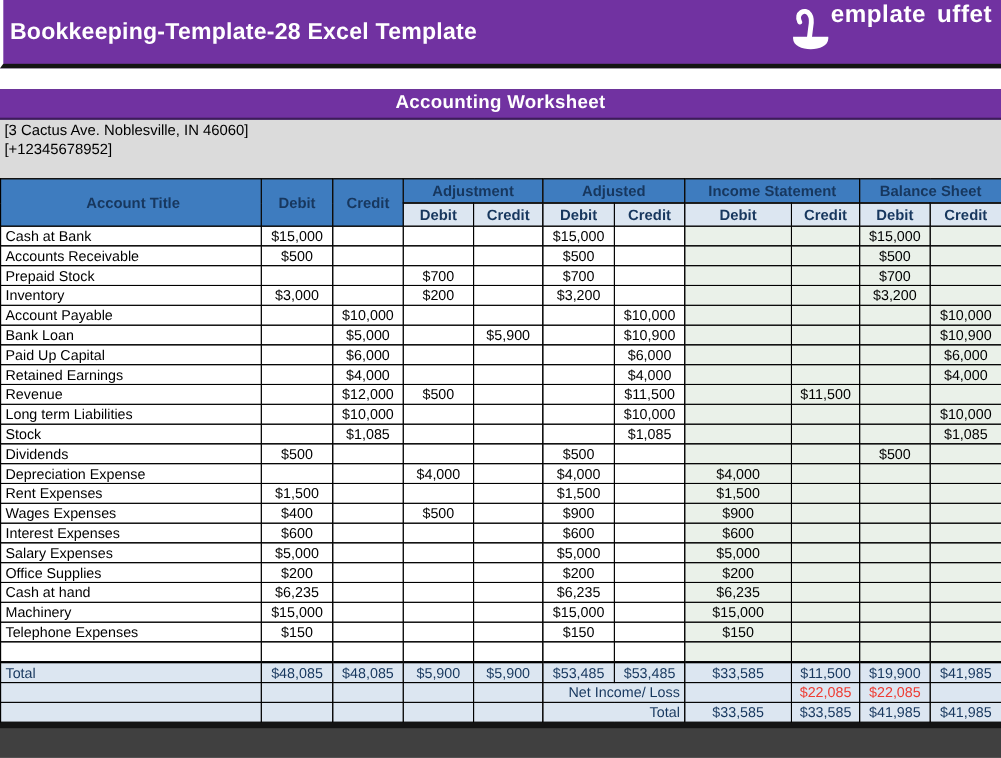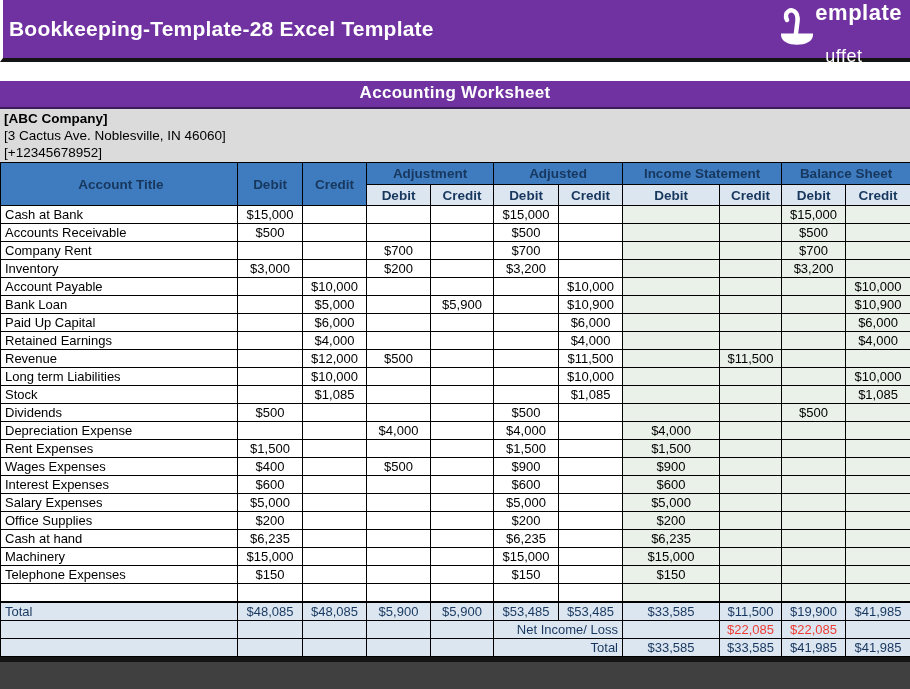--- a/index.html
+++ b/index.html
@@ -24,23 +24,23 @@
     color: #fff; font-weight: bold; font-size: 21px;
     line-height: 58px; padding-left: 6px;
     letter-spacing: 0.2px;
   }
   .logo {
     position: absolute; right: 8px; top: 3px;
     display: flex; align-items: flex-start;
     color: #fff;
   }
   .logo svg { margin-top: 4px; }
-  .logo-text { display: flex; flex-direction: column; margin-left: -4px; justify-content: flex-end; }
+  .logo-text { display: flex; flex-direction: row; margin-left: -4px; justify-content: flex-end; }
   .logo-text .l1 { font-weight: bold; font-size: 22px; line-height: 20px; letter-spacing: 0.5px; }
-  .logo-text .l2 { font-weight: normal; font-size: 18px; line-height: 19px; margin-left: 10px; letter-spacing: 0.5px; margin-top: 24px; }
+  .logo-text .l2 { font-weight: bold; font-size: 22px; line-height: 19px; margin-left: 10px; letter-spacing: 0.5px; }
 
   .gap { height: 19px; background: #fff; }
 
   
   .ws-title {
     height: 28px;
     background: var(--purple, #7132A1);
     border-bottom: 2px solid #3c1d59;
     color: #fff; font-weight: bold; font-size: 17px;
     text-align: center; line-height: 24px;
@@ -108,21 +108,20 @@
         <span class="l2">uffet</span>
       </span>
     </div>
   </div>
 
   <div class="gap"></div>
 
   <div class="ws-title">Accounting Worksheet</div>
 
   <div class="company">
-    <div class="line name">[ABC Company]</div>
     <div class="line">[3 Cactus Ave. Noblesville, IN 46060]</div>
     <div class="line">[+12345678952]</div>
   </div>
 
   <table>
     <colgroup>
       <col style="width:237px">
         <col style="width:65px">
         <col style="width:64px">
       <col style="width:64px">
@@ -176,21 +175,21 @@
           <td></td>
           <td></td>
           <td>$500</td>
           <td></td>
           <td class="green"></td>
           <td class="green"></td>
           <td class="green">$500</td>
           <td class="green"></td>
         </tr>
         <tr>
-          <td class="title-cell">Company Rent</td>
+          <td class="title-cell">Prepaid Stock</td>
           <td></td>
           <td></td>
           <td>$700</td>
           <td></td>
           <td>$700</td>
           <td></td>
           <td class="green"></td>
           <td class="green"></td>
           <td class="green">$700</td>
           <td class="green"></td>

